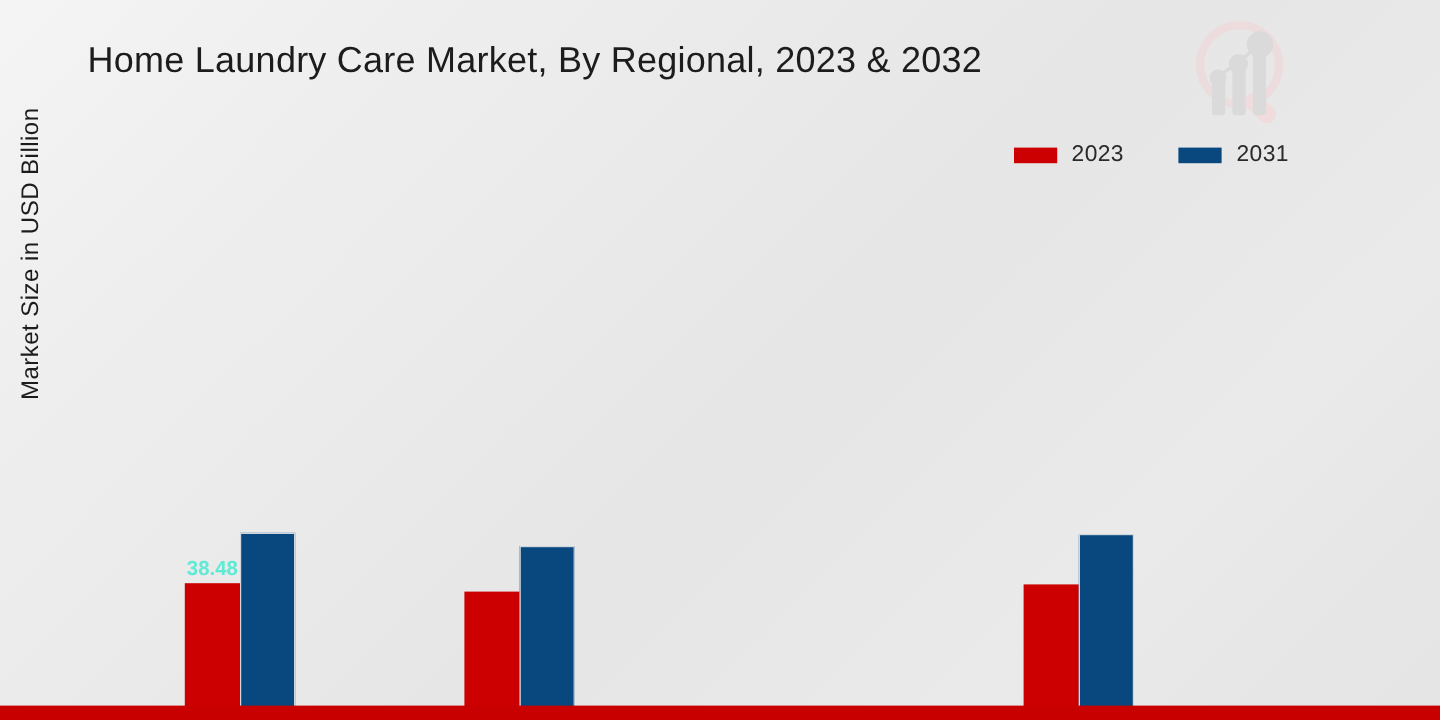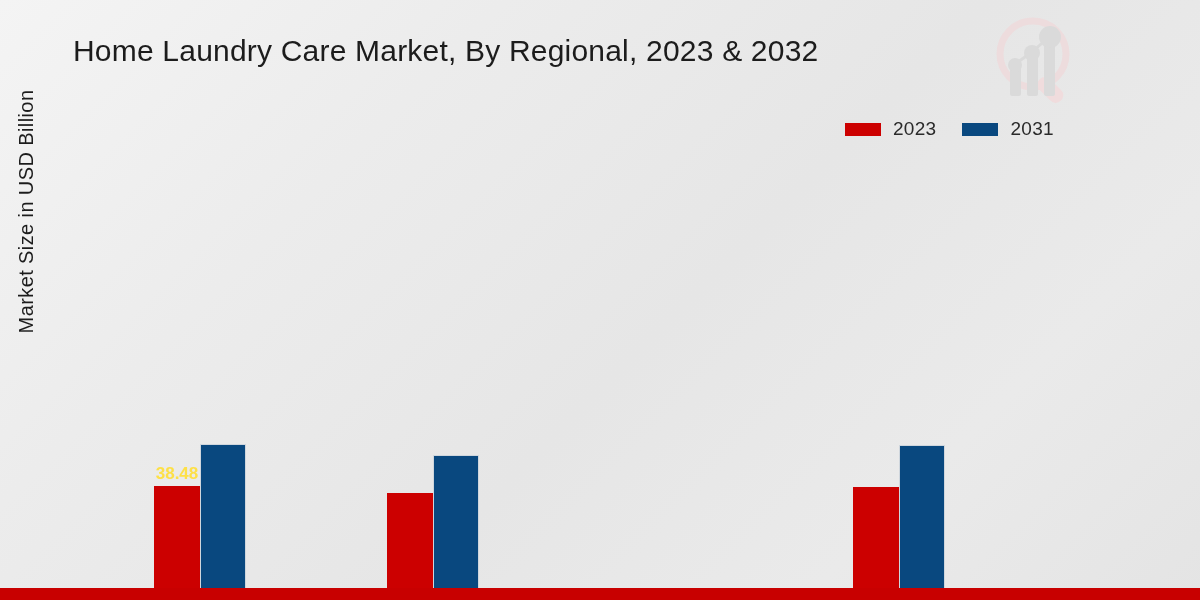--- a/index.html
+++ b/index.html
@@ -47,21 +47,21 @@
     font-family: "Liberation Sans", sans-serif;
     margin-left: 13px;
   }
 
   
   #legend {
     position: absolute;
     left: 845px;
     top: 118px;
     display: flex;
-    gap: 26px;
+    gap: 46px;
   }
   .legend-item {
     display: flex;
     align-items: center;
     gap: 12px;
   }
   .legend-swatch {
     width: 36px;
     height: 13px;
     display: inline-block;
@@ -111,21 +111,21 @@
   .bar.red { background: #cc0000; }
   .bar.blue { background: #09487f; border: 1px solid #cfd6dd; box-sizing: border-box; }
 
   .bar-value {
     position: absolute;
     left: 50%;
     transform: translateX(-50%);
     top: -22px;
     font-size: 17px;
     font-weight: bold;
-    color: #fde047;
+    color: #5eead4;
     font-family: "Liberation Sans", sans-serif;
     white-space: nowrap;
     z-index: 5;
   }
 
   
   #footer-bar {
     position: absolute;
     left: 0;
     bottom: 0;

